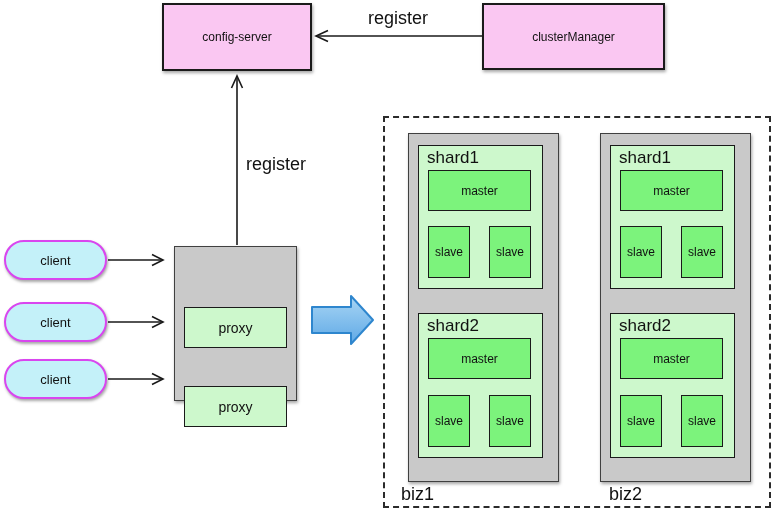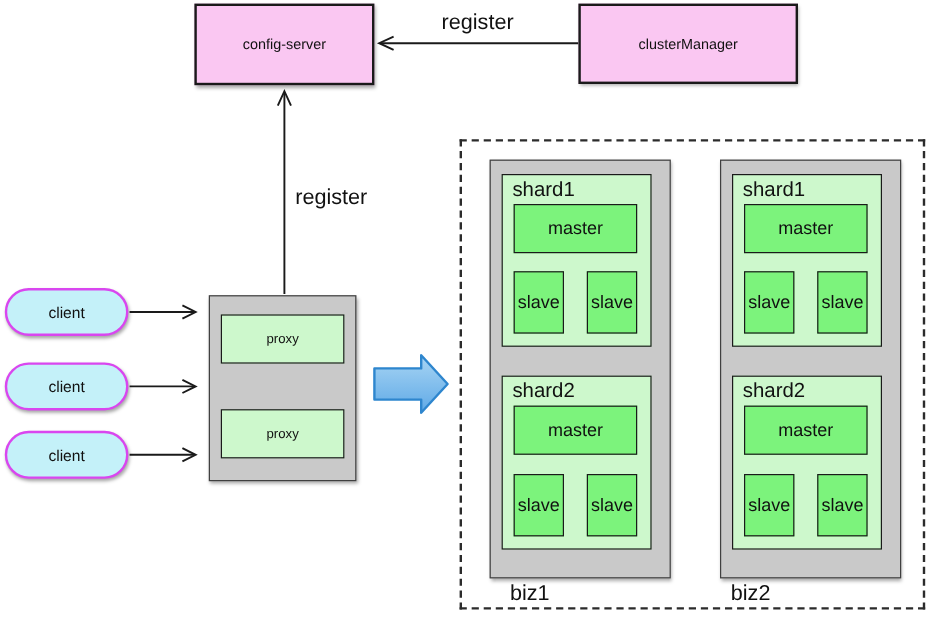--- a/index.html
+++ b/index.html
@@ -21,23 +21,23 @@
     box-shadow:1px 2px 3px rgba(0,0,0,.35);font-size:13px;
   }
   .graybox{
     background:var(--gray,#C9C9C9);border:1px solid #404040;
     box-shadow:1px 2px 3px rgba(0,0,0,.35);
   }
   .lightgreen{
     background:var(--green_light,#CDF8CC);border:1.5px solid #1a1a1a;
   }
   .green{
-    background:var(--green,#7CF37C);border:1.5px solid #1a1a1a;font-size:15px;
+    background:var(--green,#7CF37C);border:1.5px solid #1a1a1a;font-size:12px;
   }
-  .proxybox{font-size:11px;}
+  .proxybox{font-size:14px;margin-top:45px;}
   .shardname{
     position:absolute;left:8px;top:2px;font-size:17px;
   }
   .bizlabel{font-size:18px;}
   .edgelabel{position:absolute;font-size:18px;white-space:nowrap;}
   .dashedbox{
     border:2px dashed #2b2b2b;background:transparent;
   }
   svg.overlay{position:absolute;left:0;top:0;pointer-events:none;}
 </style>
@@ -156,17 +156,17 @@
         </div>
         <div class="abs lbl green" style="left:9px;top:81px;width:42px;height:52px;">
           <span>slave</span>
         </div>
         <div class="abs lbl green" style="left:70px;top:81px;width:42px;height:52px;">
           <span>slave</span>
         </div>
       </div>
     </div>
 
-    <div class="abs bizlabel" style="left:40px;top:366px;">biz1</div>
+    <div class="abs bizlabel" style="left:16px;top:366px;">biz1</div>
     <div class="abs bizlabel" style="left:224px;top:366px;">biz2</div>
   </div>
 
 </div>
 
 </body></html>

